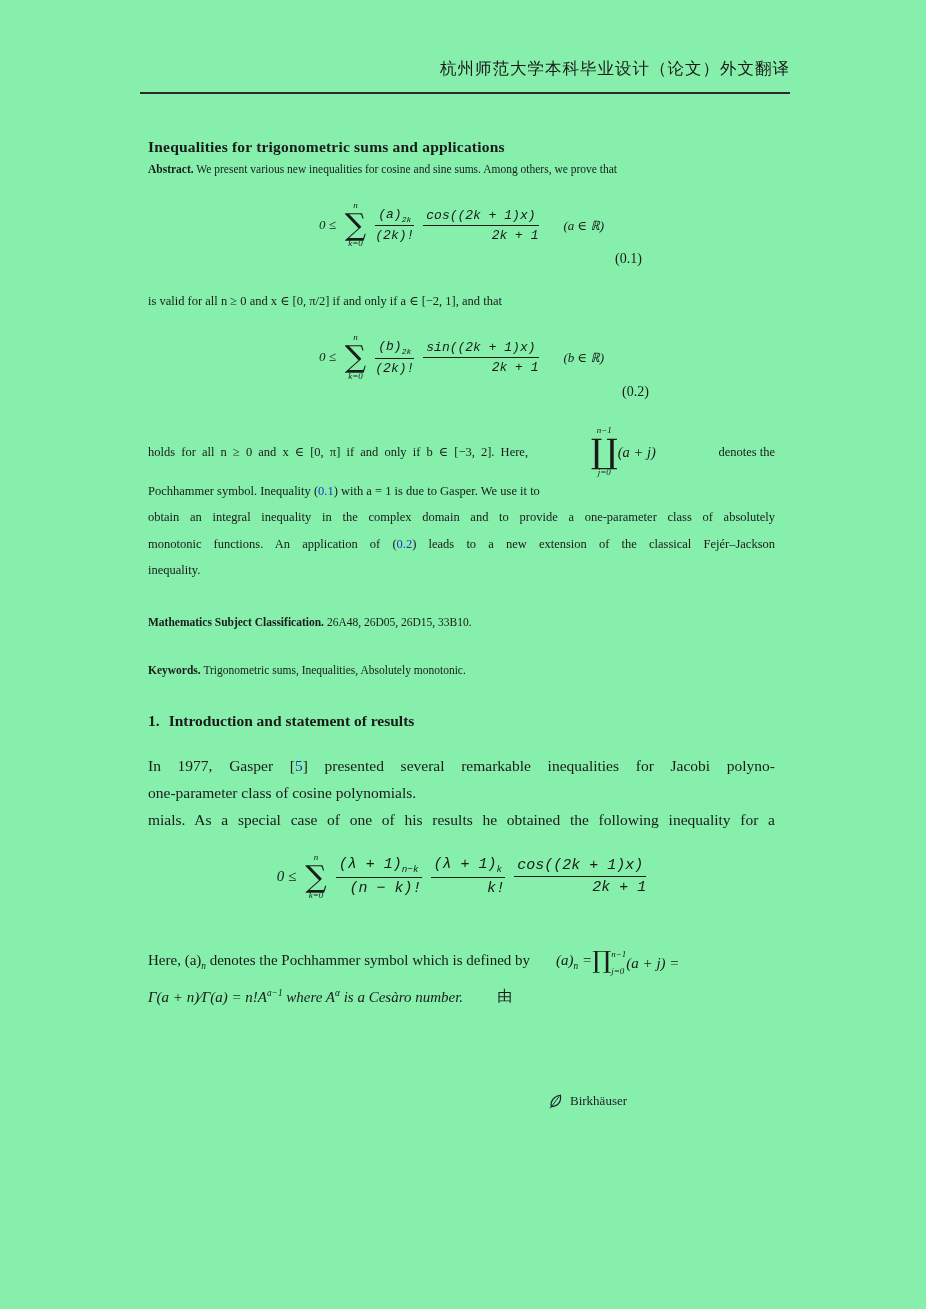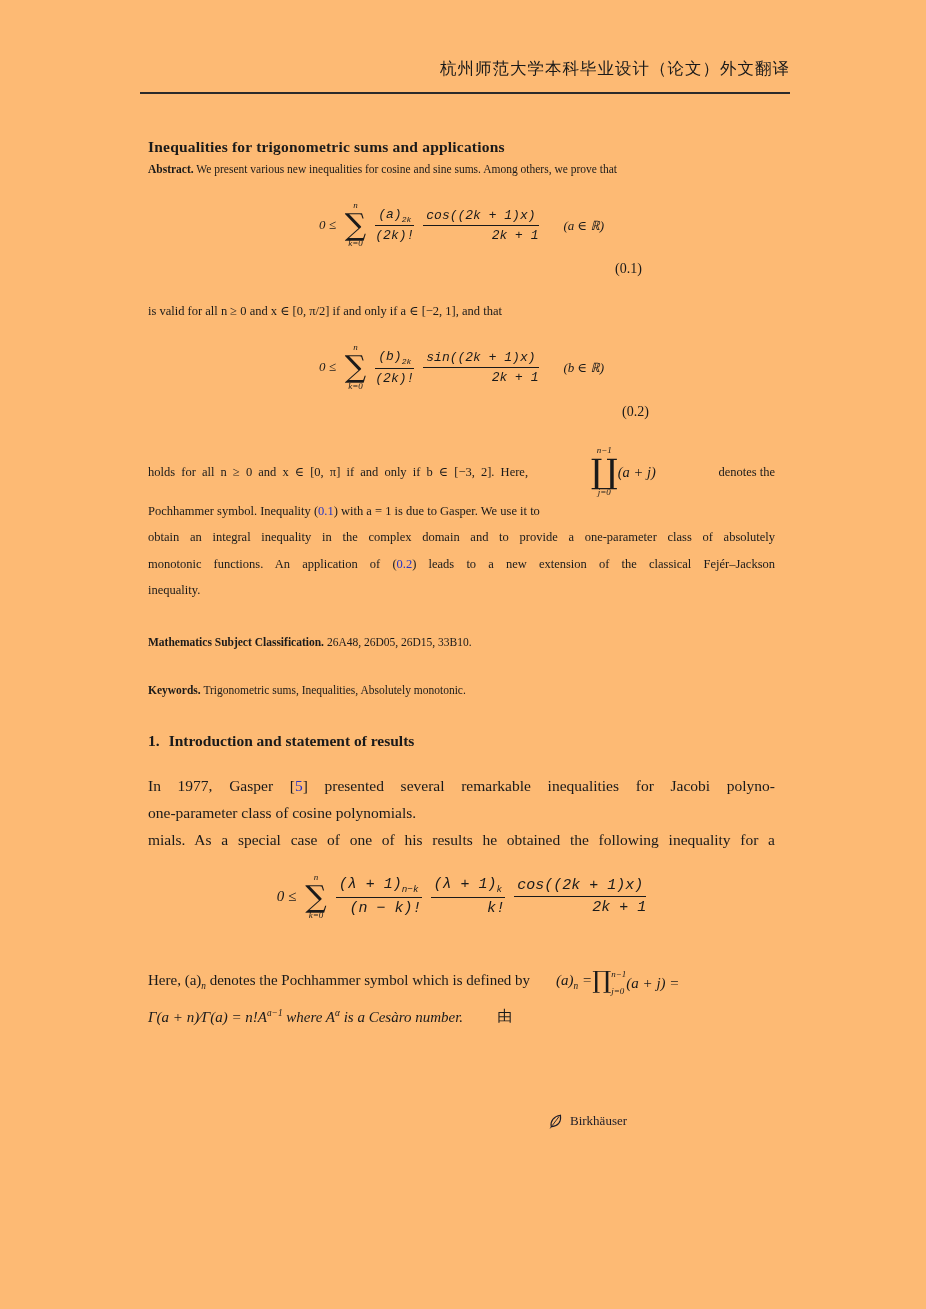--- a/index.html
+++ b/index.html
@@ -1,19 +1,19 @@
 <!DOCTYPE html>
 <html style="--link: #2533c8; --text: #1a1a1a;"><head>
 <meta charset="utf-8">
 <style>
   * { margin:0; padding:0; box-sizing:border-box; }
   html,body { background:#ffffff; }
   .page {
     position:relative; width:926px; height:1309px; margin:0 auto;
-    background:#fdba74; overflow:hidden;
+    background:#86efac; overflow:hidden;
     font-family:"Liberation Serif","DejaVu Serif",serif;
     color:var(--text,#1a1a1a);
   }
   
   .header { margin:58px 136px 0 140px; text-align:right;
     font-family:"Liberation Sans","DejaVu Sans",sans-serif;
     font-size:16.5px; color:#1a1a1a; letter-spacing:1px; }
   .header-rule { margin:12px 136px 0 140px; border-bottom:2px solid #2a2a2a; }
   
   .content { margin:0 151px 0 148px; }
@@ -28,21 +28,21 @@
   .bigop { display:inline-flex; flex-direction:column; align-items:center; line-height:1; }
   .bigop .lim { font-size:9px; font-style:italic; line-height:1.1; }
   .bigop .op { font-size:30px; font-style:normal; line-height:.95;
     font-family:"DejaVu Serif","DejaVu Sans",serif; }
   .frac { display:inline-flex; flex-direction:column; align-items:flex-end; text-align:center;font-family:Liberation Mono, monospace; }
   .frac .num { border-bottom:1px solid #1a1a1a; padding:0 3px 2px; }
   .frac .den { padding-top:2px; }
   .sub { font-size:.62em; vertical-align:sub; font-style:italic; }
   .sup { font-size:.62em; vertical-align:super; font-style:italic; }
   .side { margin-left:16px; }
-  .eqlabel { font-size:14px; margin-top:12px; }
+  .eqlabel { font-size:14px; margin-top:2px; }
   .eqlabel.l1 { padding-left:467px; }
   .eqlabel.l2 { padding-left:474px; }
   
   .smalltext { font-size:12.5px; line-height:16px; }
   .line-valid { margin-top:26px; }
   .line-holds { margin-top:26px; display:flex; align-items:center;
     justify-content:space-between; }
   .line-holds .holds-op .op { font-size:34px; }
   .line-holds .ws { word-spacing:3px; }
   .para-poch { margin-top:0; }

